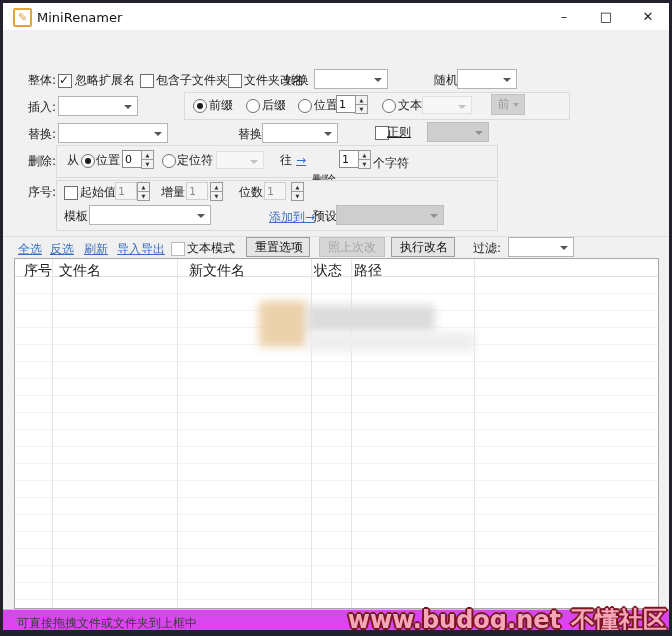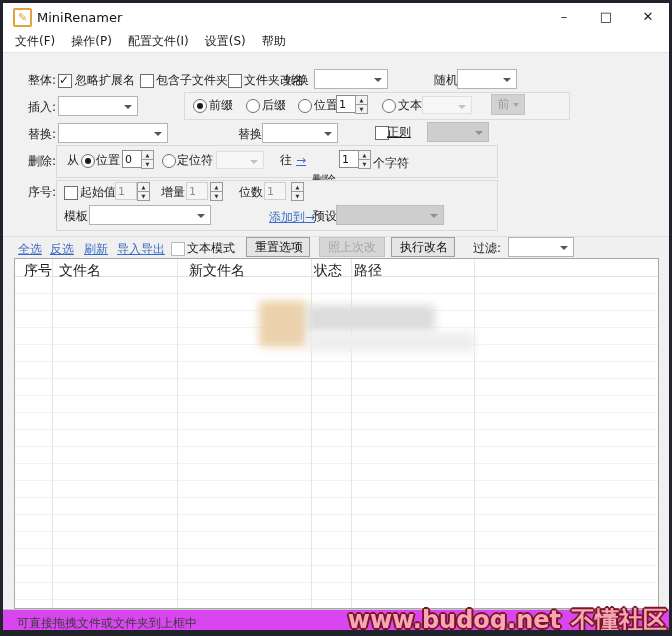--- a/index.html
+++ b/index.html
@@ -66,27 +66,20 @@
  <div class="content">
 
   <div class="titlebar">
     <span class="appicon">✎</span>
     <span class="apptitle">MiniRenamer</span>
     <span class="winbtn" style="right:84px;">–</span>
     <span class="winbtn" style="right:42px;">□</span>
     <span class="winbtn" style="right:0;">✕</span>
   </div>
 
-  <div class="menubar">
-    <span class="menuitem">文件(F)</span>
-    <span class="menuitem">操作(P)</span>
-    <span class="menuitem">配置文件(I)</span>
-    <span class="menuitem">设置(S)</span>
-    <span class="menuitem">帮助</span>
-  </div>
 
   <div class="panel"></div>
 
   <span class="lbl" style="left:25px;top:70px;">整体:</span>
   <span class="cb" style="left:55px;top:71px;">
         <i class="mark">✓</i>
       </span>
   <span class="lbl" style="left:72px;top:70px;">忽略扩展名</span>
   <span class="cb" style="left:137px;top:71px;"></span>
   <span class="lbl" style="left:153px;top:70px;">包含子文件夹</span>

